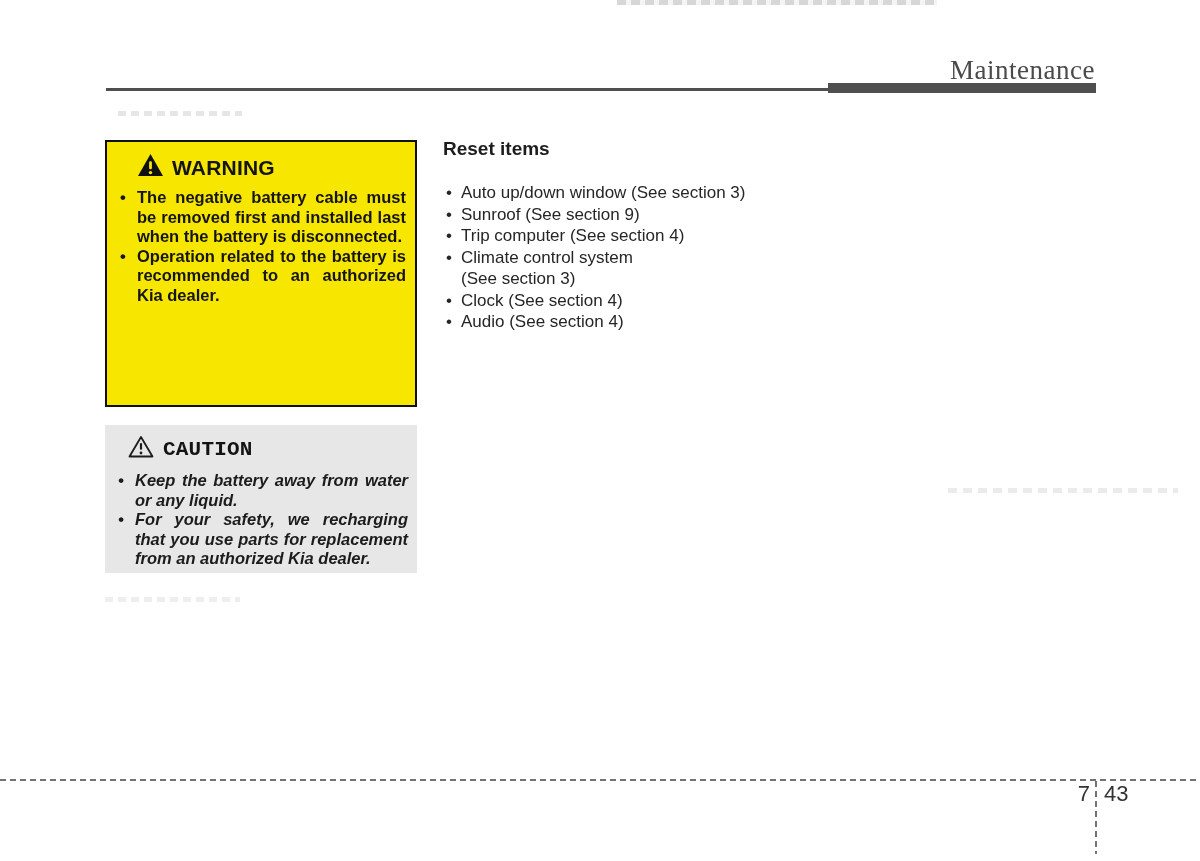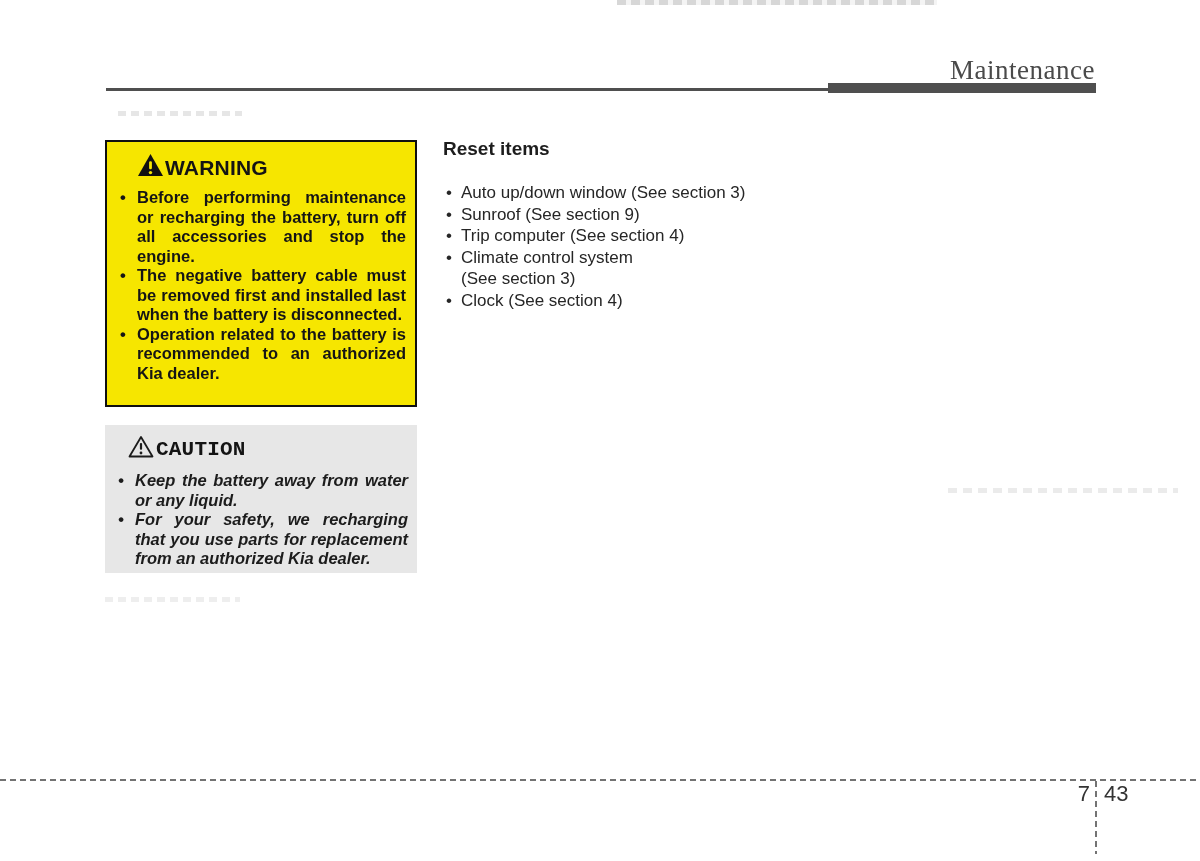--- a/index.html
+++ b/index.html
@@ -30,21 +30,21 @@
     background:repeating-linear-gradient(90deg,#ebebeb 0 9px,#ffffff 9px 15px);}
   
   .warning-box{
     position:absolute;left:105px;top:140px;width:312px;height:267px;
     box-sizing:border-box;
     background:#f6e600;border:2px solid #101010;
     padding:12px 9px 0 11px;
     color:#151515;
   }
   .box-title{
-    display:flex;align-items:center;gap:2px;
+    display:flex;align-items:center;gap:9px;
     font-weight:bold;font-size:21px;letter-spacing:0.2px;
     margin:0 0 7px 20px;color:#141414;
   }
   .caution-box .box-title{margin-left:12px;font-family:Liberation Mono, monospace;}
   .box-icon{flex:0 0 auto;display:inline-block;}
   .box-list{list-style:none;margin:0;padding:0;}
   .box-list li{
     position:relative;padding-left:19px;
     font-weight:bold;font-size:16.5px;line-height:19.5px;
     text-align:justify;text-align-last:left;
@@ -107,21 +107,20 @@
       <span class="box-icon">
         <svg width="25" height="22" viewBox="0 0 25 22">
           <path d="M12.5 0 L25 22 L0 22 Z" fill="#101010"></path>
           <rect x="11.1" y="7.2" width="2.8" height="8" rx="1.2" fill="#f6e600"></rect>
           <circle cx="12.5" cy="18.6" r="1.7" fill="#f6e600"></circle>
         </svg>
       </span>
       <span>WARNING</span>
     </div>
     <ul class="box-list">
-      <li>Before performing maintenance or recharging the battery, turn off all accessories and stop the engine.</li>
       <li>The negative battery cable must be removed first and installed last when the battery is discon­nected.</li>
       <li>Operation related to the battery is recommended to an authorized Kia dealer.</li>
     </ul>
   </div>
 
   <div class="caution-box">
     <div class="box-title">
       <span class="box-icon">
         <svg width="26" height="23" viewBox="0 0 26 23">
           <path d="M13 2 L24.5 21.5 L1.5 21.5 Z" fill="none" stroke="#1c1c1c" stroke-width="1.8" stroke-linejoin="round"></path>
@@ -139,20 +138,21 @@
 
   <div class="reset-col">
     <h2 class="reset-heading">Reset items</h2>
     <ul class="reset-list">
       <li>Auto up/down window (See section 3)</li>
       <li>Sunroof (See section 9)</li>
       <li>Trip computer (See section 4)</li>
       <li>Climate control system
 (See section 3)</li>
       <li>Clock (See section 4)</li>
+      <li>Audio (See section 4)</li>
     </ul>
   </div>
 
   <div class="footer-dash-h"></div>
   <div class="footer-dash-v"></div>
   <div class="page-num page-num-section">7</div>
   <div class="page-num page-num-page">43</div>
 
 </div>
 

